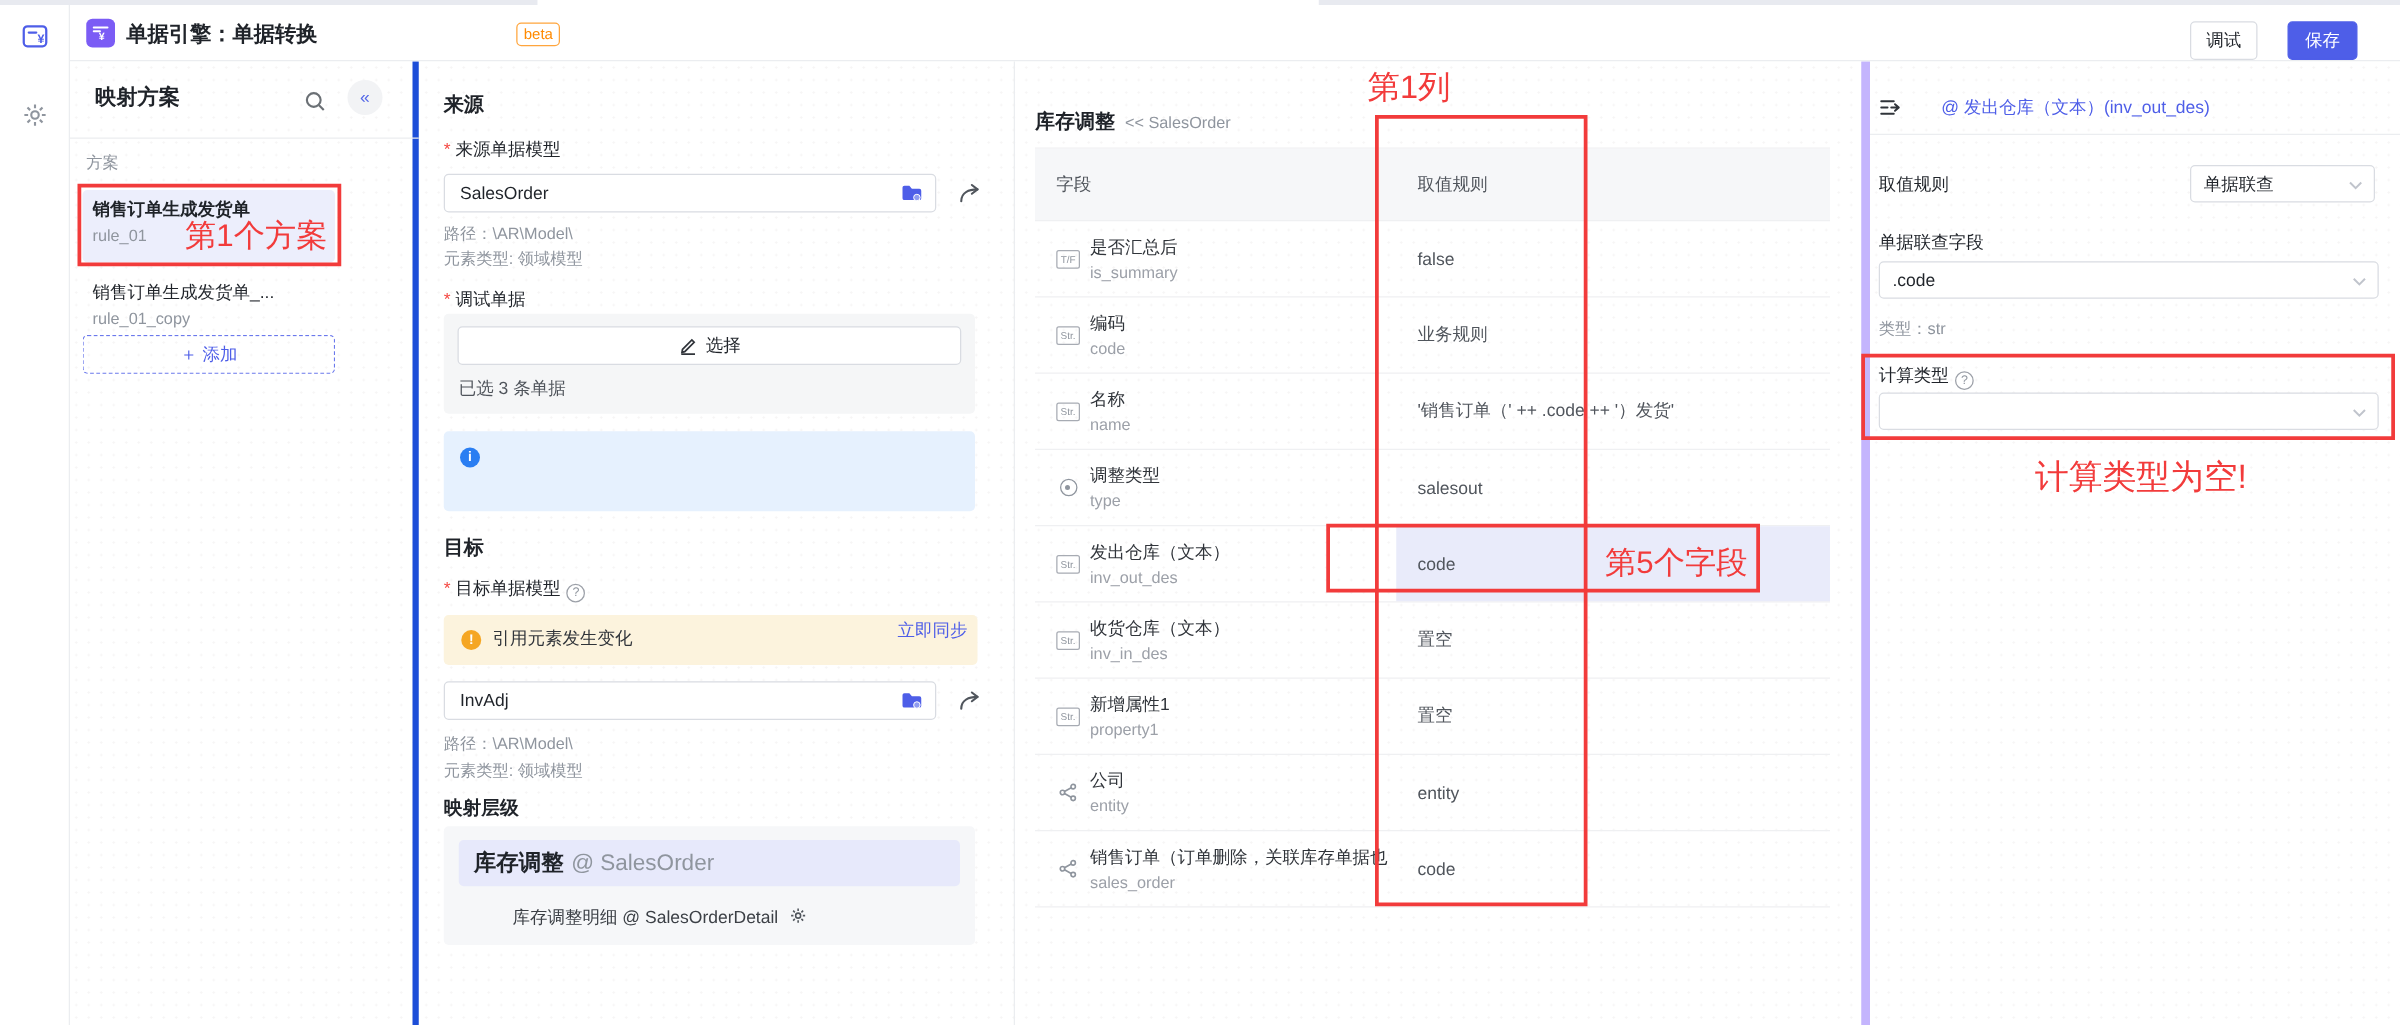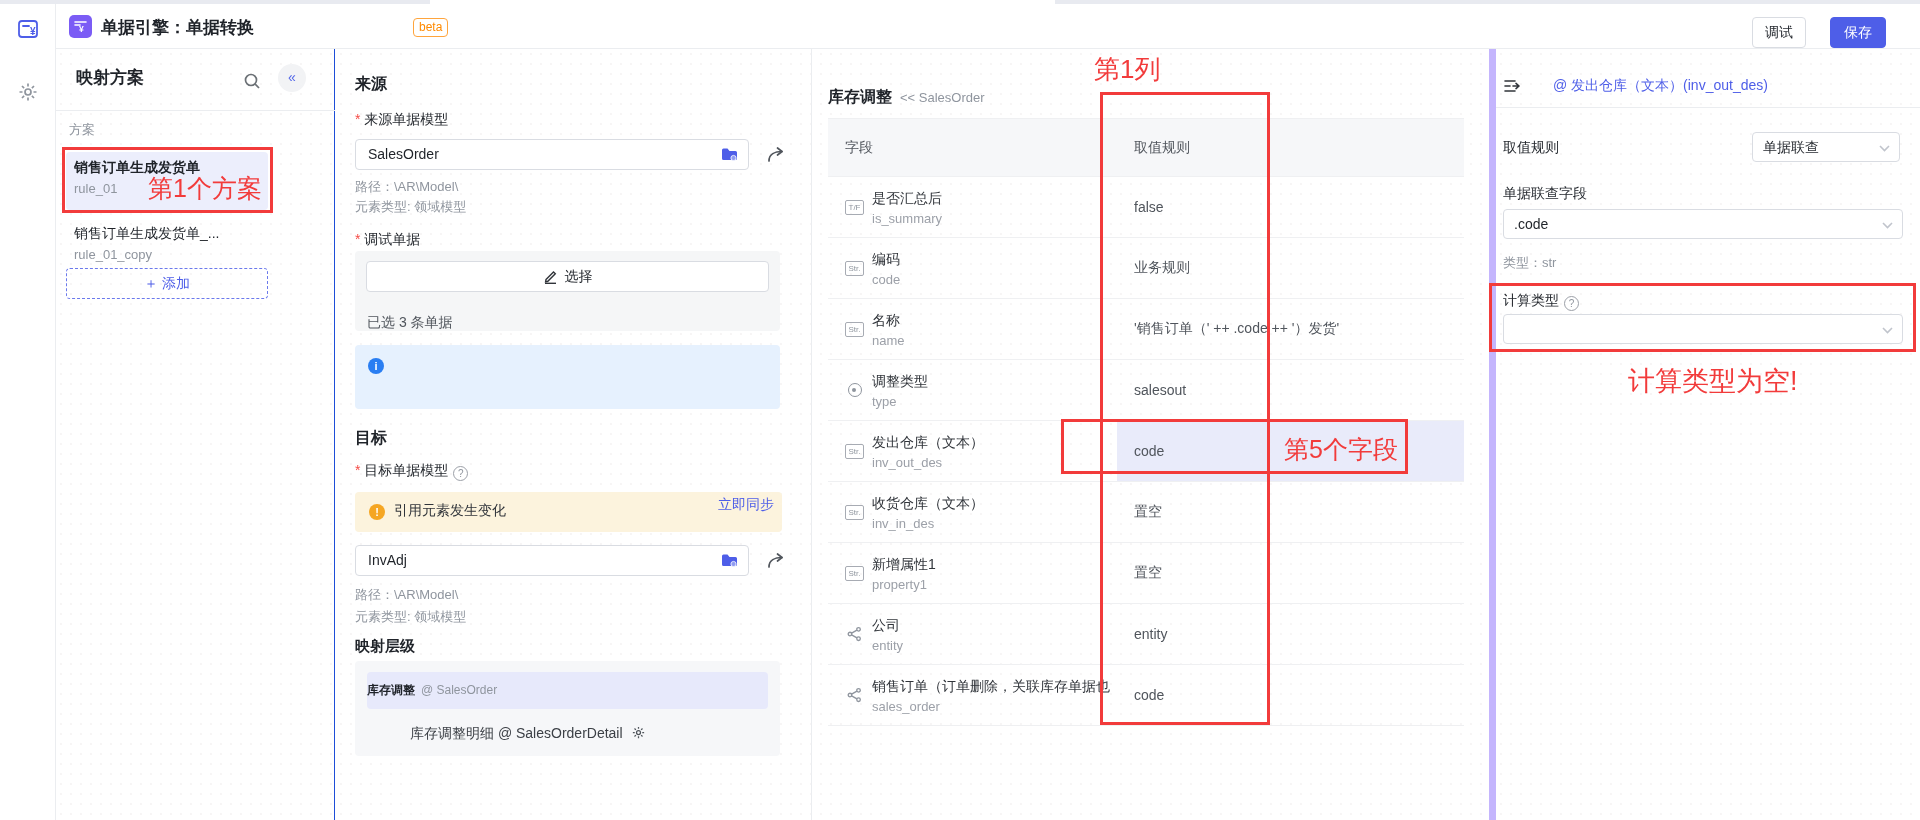--- a/index.html
+++ b/index.html
@@ -23,21 +23,21 @@
   .btn { position:absolute; top:13px; height:31px; border-radius:4px; font-size:14px; text-align:center; line-height:29px; cursor:pointer; }
   .btn-debug { left:1696px; width:54px; background:#fff; border:1px solid #d9dce2; color:#1f2329; }
   .btn-save { left:1774px; width:56px; background:#4e5ee8; border:1px solid #4e5ee8; color:#fff; }
 
   
   .panels { position:absolute; left:56px; top:49px; width:1864px; height:771px; background:#fff; }
   .panels::before { content:""; position:absolute; inset:0;
     background-image:radial-gradient(circle, rgba(120,90,90,0.06) 1px, transparent 1px);
     background-size:10px 10px; pointer-events:none; }
   .panel { position:absolute; top:0; height:771px; background:transparent; }
-  .p-scheme { left:0; width:279px; border-right:1px solid #1d4ed8; }
+  .p-scheme { left:0; width:279px; border-right:5px solid #1d4ed8; }
   .p-source { left:279px; width:477px; border-right:1px solid #ebedf0; }
   .p-table  { left:756px; width:684px; border-right:7px solid #c4b5fd; }
   .p-detail { left:1440px; width:424px; }
 
   
   .sp-title { position:absolute; left:20px; top:17px; font-size:17px; font-weight:bold; }
   .sp-search { position:absolute; left:186px; top:22px; width:20px; height:20px; cursor:pointer; }
   .sp-collapse { position:absolute; left:222px; top:15px; width:28px; height:28px; border-radius:50%; background:#f2f3f5; color:#5468e8; font-size:14px; text-align:center; line-height:26px; cursor:pointer; }
   .sp-hr { position:absolute; left:0; top:61px; width:279px; height:1px; background:#ebedf0; }
   .sp-group { position:absolute; left:13px; top:72px; font-size:13px; color:#8f959e; }
@@ -58,38 +58,38 @@
   .inputbox .fold { position:absolute; right:10px; top:7px; }
   .src-title { left:20px; top:25px; }
   .lb1 { position:absolute; left:20px; top:62px; }
   .in1 { left:20px; top:90px; width:394px; }
   .fw1 { position:absolute; left:430px; top:95px; width:22px; height:22px; cursor:pointer; }
   .path1 { position:absolute; left:20px; top:129px; }
   .type1 { position:absolute; left:20px; top:149px; }
   .lb2 { position:absolute; left:20px; top:182px; }
   .debug-box { position:absolute; left:20px; top:202px; width:425px; height:80px; background:#f5f6f7; border-radius:4px; }
   .choose-btn { position:absolute; left:11px; top:10px; width:403px; height:31px; background:#fff; border:1px solid #d9dce2; border-radius:4px; font-size:14px; display:flex; align-items:center; justify-content:center; gap:7px; cursor:pointer; }
-  .count { position:absolute; left:12px; top:51px; font-size:14px; color:#50555c;margin-top:12px; }
+  .count { position:absolute; left:12px; top:51px; font-size:14px; color:#50555c; }
   .info-box { position:absolute; left:20px; top:296px; width:425px; height:64px; background:#e6f1fe; border-radius:4px; }
   .info-ic { position:absolute; left:13px; top:13px; width:16px; height:16px; border-radius:50%; background:#2a7ef2; color:#fff; font-size:11px; font-weight:bold; text-align:center; line-height:16px; }
   .info-tx { position:absolute; left:38px; top:8px; width:376px; font-size:14px; line-height:24px; color:#30343a; }
   .tgt-title { left:20px; top:379px; }
   .lb3 { position:absolute; left:20px; top:413px; }
   .q-ic { display:inline-block; width:15px; height:15px; border:1px solid #9ca0a8; border-radius:50%; color:#8f959e; font-size:10px; text-align:center; line-height:13px; vertical-align:-2px; margin-left:5px; }
   .warn-box { position:absolute; left:20px; top:443px; width:427px; height:40px; background:#fcf3dd; border-radius:4px; }
   .warn-ic { position:absolute; left:14px; top:12px; width:16px; height:16px; border-radius:50%; background:#f5a623; color:#fff; font-size:11px; font-weight:bold; text-align:center; line-height:16px; }
   .warn-tx { position:absolute; left:39px; top:10px; font-size:14px; color:#30343a; }
   .sync-link { position:absolute; right:8px; top:4px; font-size:14px; color:#4e5ee8; cursor:pointer; }
   .in2 { left:20px; top:496px; width:394px; }
   .fw2 { position:absolute; left:430px; top:501px; width:22px; height:22px; cursor:pointer; }
   .path2 { position:absolute; left:20px; top:537px; }
   .type2 { position:absolute; left:20px; top:559px; }
   .map-lv { position:absolute; left:20px; top:588px; font-size:15px; font-weight:bold; }
   .lv-box { position:absolute; left:20px; top:612px; width:425px; height:95px; background:#f6f7f9; border-radius:4px; }
-  .lv1 { position:absolute; left:12px; top:11px; width:401px; height:37px; background:#e7e9fb; border-radius:4px; line-height:37px; font-size:12px; cursor:pointer; }
+  .lv1 { position:absolute; left:12px; top:11px; width:401px; height:37px; background:#e7e9fb; border-radius:4px; line-height:37px; padding-left:12px; font-size:18px; cursor:pointer; }
   .lv1 b { font-weight:bold; }
   .lv-suffix { color:#8f959e; margin-left:6px; font-weight:normal; }
   .lv2 { position:absolute; left:55px; top:57px; height:30px; line-height:30px; font-size:14px; color:#3c4046; cursor:pointer; }
   .gear-sm { display:inline-block; vertical-align:-2px; margin-left:8px; }
 
   
   .tb-title { position:absolute; left:16px; top:38px; font-size:16px; font-weight:bold; }
   .tb-suffix { font-size:13px; color:#8f959e; font-weight:normal; margin-left:8px; }
   .ftable { position:absolute; left:16px; top:69px; width:636px; border-top:1px solid #eff0f2; }
   .thead { display:flex; height:57px; background:#f6f7f9; align-items:center; font-size:14px; color:#50555c; }

